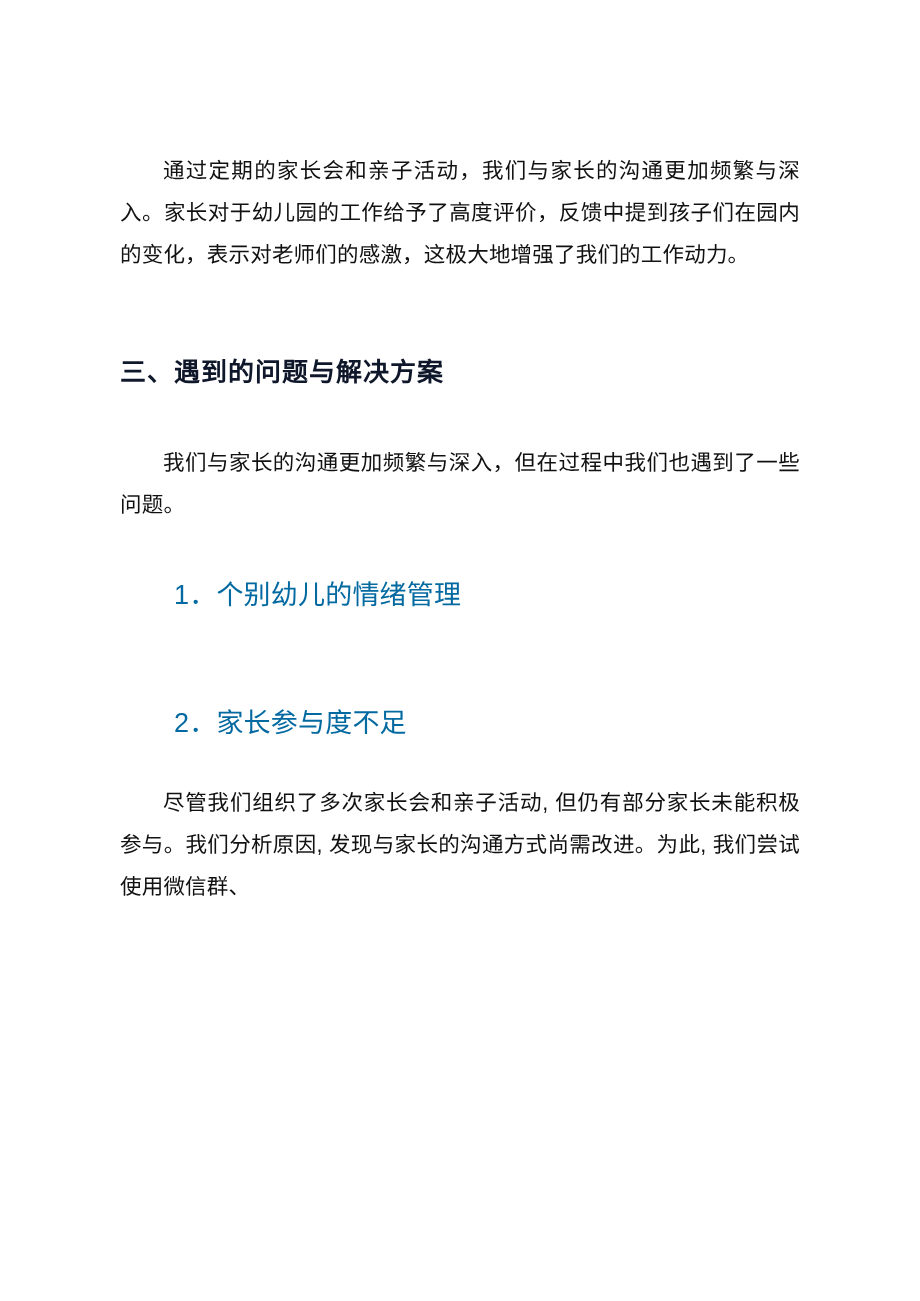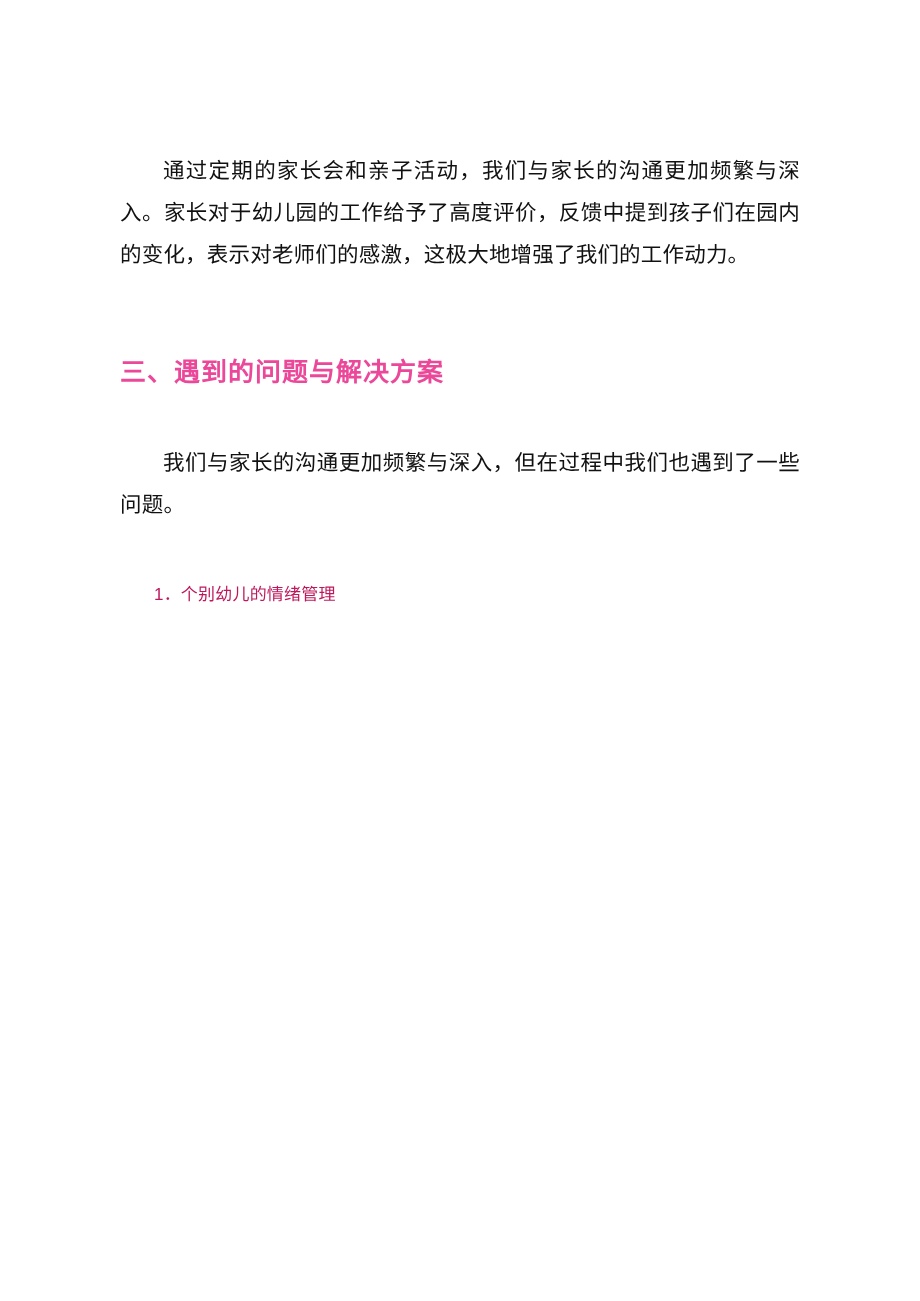--- a/index.html
+++ b/index.html
@@ -34,31 +34,31 @@
     letter-spacing: 0.2px;
     text-indent: 2em;
     color: #111111;
   }
   h2.heading {
     margin: 0;
     font-size: 26px;
     line-height: 40px;
     font-weight: 700;
     letter-spacing: 1px;
-    color: #ec4899;
+    color: #0f172a;
   }
   .spacer-lg { height: 76px; }
   .spacer-md { height: 50px; }
   .spacer-sm { height: 40px; }
   .list-item {
     margin: 0;
-    font-size: 17px;
+    font-size: 27px;
     line-height: 38px;
     text-indent: 2em;
-    color: #be185d;
+    color: #0369a1;
     letter-spacing: 0.2px;
   }
   .clipped {
     overflow: hidden;
   }
 </style>
 </head>
 <body>
 
 <div class="page">
@@ -76,18 +76,20 @@
 
     <div class="spacer-md"></div>
 
     <p class="list-item">1．个别幼儿的情绪管理</p>
 
     <div class="spacer-sm"></div>
 
 
     <div class="spacer-md"></div>
 
+    <p class="list-item">2．家长参与度不足</p>
 
     <div class="spacer-sm"></div>
 
+    <p class="para clipped">尽管我们组织了多次家长会和亲子活动, 但仍有部分家长未能积极参与。我们分析原因, 发现与家长的沟通方式尚需改进。为此, 我们尝试使用微信群、</p>
 
   </div>
 </div>
 
 </body></html>

